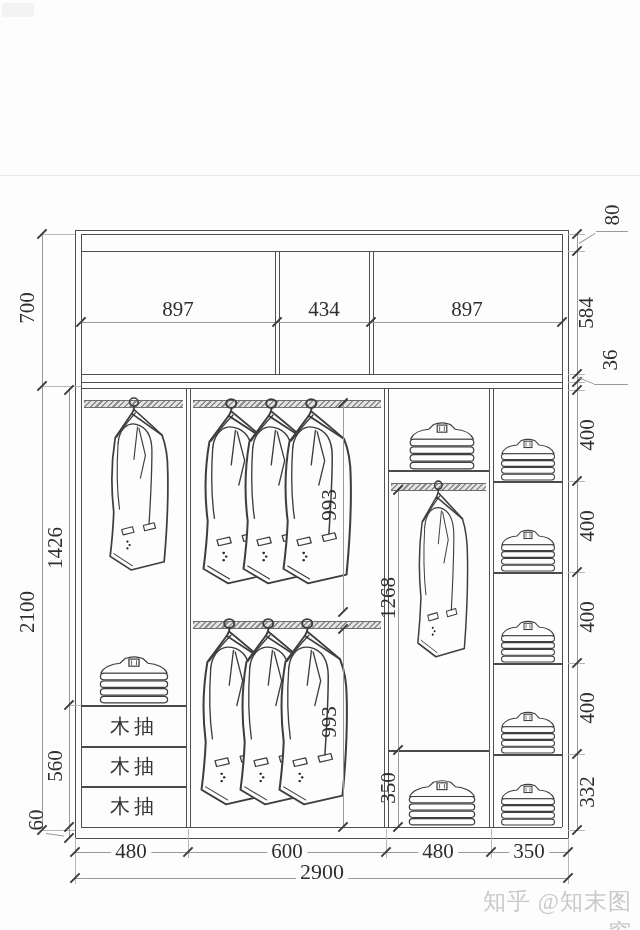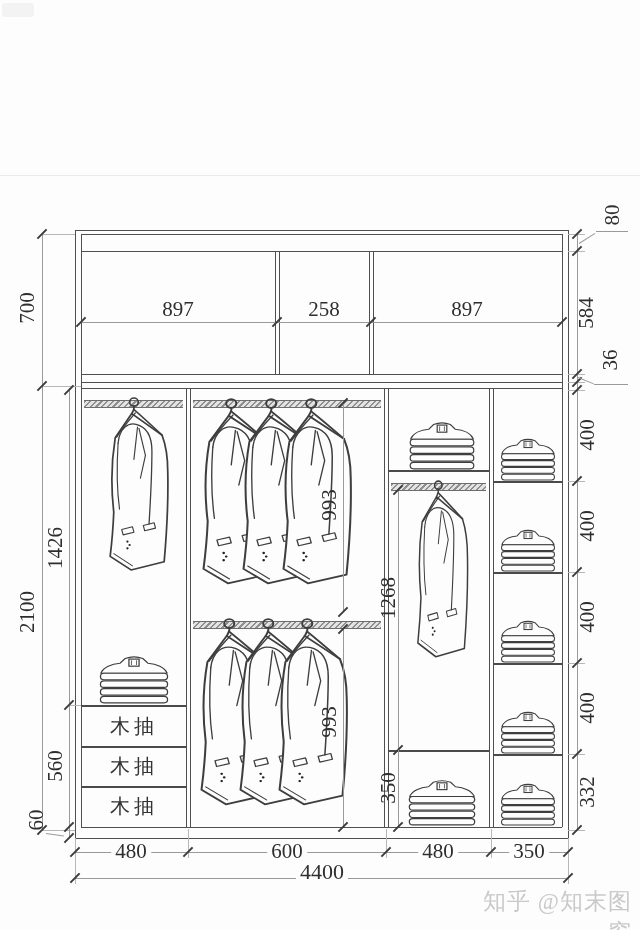--- a/index.html
+++ b/index.html
@@ -175,21 +175,21 @@
   <div class="drawer-label" style="left:134px;top:766px">木抽</div>
   <div class="drawer-label" style="left:134px;top:806px">木抽</div>
 
   <div>
     <div class="d dh" style="left:81px;top:322px;width:481px"></div>
     <div class="tick" style="left:81px;top:322px"></div>
     <div class="tick" style="left:277px;top:322px"></div>
     <div class="tick" style="left:371px;top:322px"></div>
     <div class="tick" style="left:562px;top:322px"></div>
     <div class="lab" style="left:178px;top:309px">897</div>
-    <div class="lab" style="left:324px;top:309px">258</div>
+    <div class="lab" style="left:324px;top:309px">434</div>
     <div class="lab" style="left:467px;top:309px">897</div>
   </div>
 
   <div>
     <div class="d dv" style="left:42px;top:234px;height:596px"></div>
     <div class="e eh" style="left:42px;top:234px;width:33px"></div>
     <div class="e eh" style="left:42px;top:386px;width:39px"></div>
     <div class="e eh" style="left:42px;top:830px;width:33px"></div>
     <div class="tick" style="left:42px;top:234px"></div>
     <div class="tick" style="left:42px;top:386px"></div>
@@ -283,18 +283,18 @@
     <div class="tick" style="left:491px;top:852px"></div>
     <div class="tick" style="left:568px;top:852px"></div>
     <div class="lab bg" style="left:131px;top:851px">480</div>
     <div class="lab bg" style="left:287px;top:851px">600</div>
     <div class="lab bg" style="left:438px;top:851px">480</div>
     <div class="lab bg" style="left:529px;top:851px">350</div>
 
     <div class="d dh" style="left:75px;top:878px;width:493px"></div>
     <div class="tick" style="left:75px;top:878px"></div>
     <div class="tick" style="left:568px;top:878px"></div>
-    <div class="lab bg" style="left:322px;top:872px;font-size:22px">4400</div>
+    <div class="lab bg" style="left:322px;top:872px;font-size:22px">2900</div>
   </div>
 
   <div id="watermark">知乎 @知末图窗</div>
 
 </div>
 
 </body></html>

